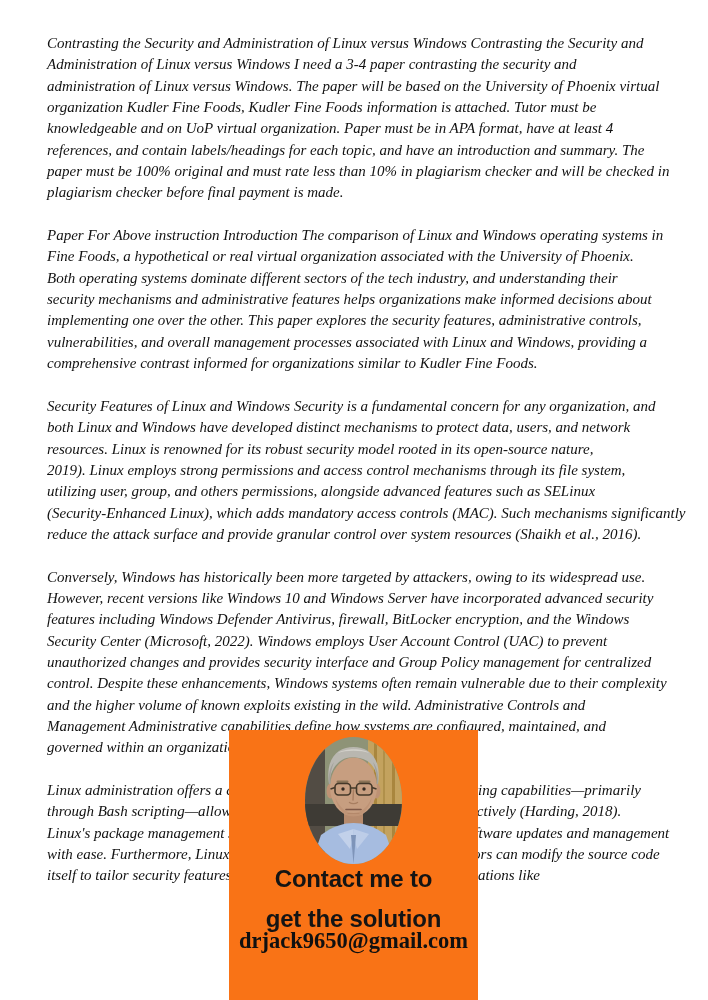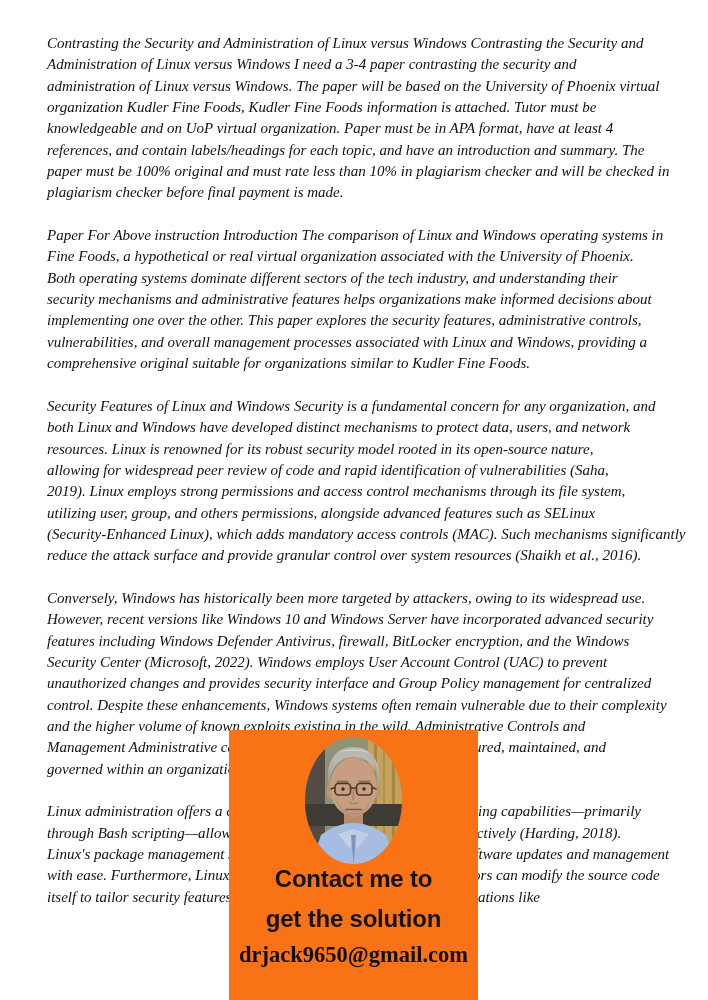--- a/index.html
+++ b/index.html
@@ -46,21 +46,21 @@
     font-weight: bold;
     font-size: 24px;
     line-height: 30px;
     color: #141414;
     letter-spacing: -0.2px;
   }
   .contact-line1 { top: 134px; }
   .contact-line2 { top: 174px; }
   .email-line {
     position: absolute;
-    left: 0; top: 210px; width: 100%;
+    left: 0; top: 196px; width: 100%;
     text-align: center;
     font-family: "Liberation Serif", serif;
     font-weight: bold;
     font-size: 22.5px;
     line-height: 30px;
     color: #101010;
   }
 </style>
 </head>
 <body>
@@ -76,27 +76,26 @@
       <div class="line">paper must be 100% original and must rate less than 10% in plagiarism checker and will be checked in</div>
       <div class="line">plagiarism checker before final payment is made.</div>
     </div>
     <div class="para">
       <div class="line">Paper For Above instruction Introduction The comparison of Linux and Windows operating systems in</div>
       <div class="line">Fine Foods, a hypothetical or real virtual organization associated with the University of Phoenix.</div>
       <div class="line">Both operating systems dominate different sectors of the tech industry, and understanding their</div>
       <div class="line">security mechanisms and administrative features helps organizations make informed decisions about</div>
       <div class="line">implementing one over the other. This paper explores the security features, administrative controls,</div>
       <div class="line">vulnerabilities, and overall management processes associated with Linux and Windows, providing a</div>
-      <div class="line">comprehensive original suitable for organizations similar to Kudler Fine Foods.</div>
+      <div class="line">comprehensive contrast informed for organizations similar to Kudler Fine Foods.</div>
     </div>
     <div class="para">
       <div class="line">Security Features of Linux and Windows Security is a fundamental concern for any organization, and</div>
       <div class="line">both Linux and Windows have developed distinct mechanisms to protect data, users, and network</div>
       <div class="line">resources. Linux is renowned for its robust security model rooted in its open-source nature,</div>
-      <div class="line">allowing for widespread peer review of code and rapid identification of vulnerabilities (Saha,</div>
       <div class="line">2019). Linux employs strong permissions and access control mechanisms through its file system,</div>
       <div class="line">utilizing user, group, and others permissions, alongside advanced features such as SELinux</div>
       <div class="line">(Security-Enhanced Linux), which adds mandatory access controls (MAC). Such mechanisms significantly</div>
       <div class="line">reduce the attack surface and provide granular control over system resources (Shaikh et al., 2016).</div>
     </div>
     <div class="para">
       <div class="line">Conversely, Windows has historically been more targeted by attackers, owing to its widespread use.</div>
       <div class="line">However, recent versions like Windows 10 and Windows Server have incorporated advanced security</div>
       <div class="line">features including Windows Defender Antivirus, firewall, BitLocker encryption, and the Windows</div>
       <div class="line">Security Center (Microsoft, 2022). Windows employs User Account Control (UAC) to prevent</div>

